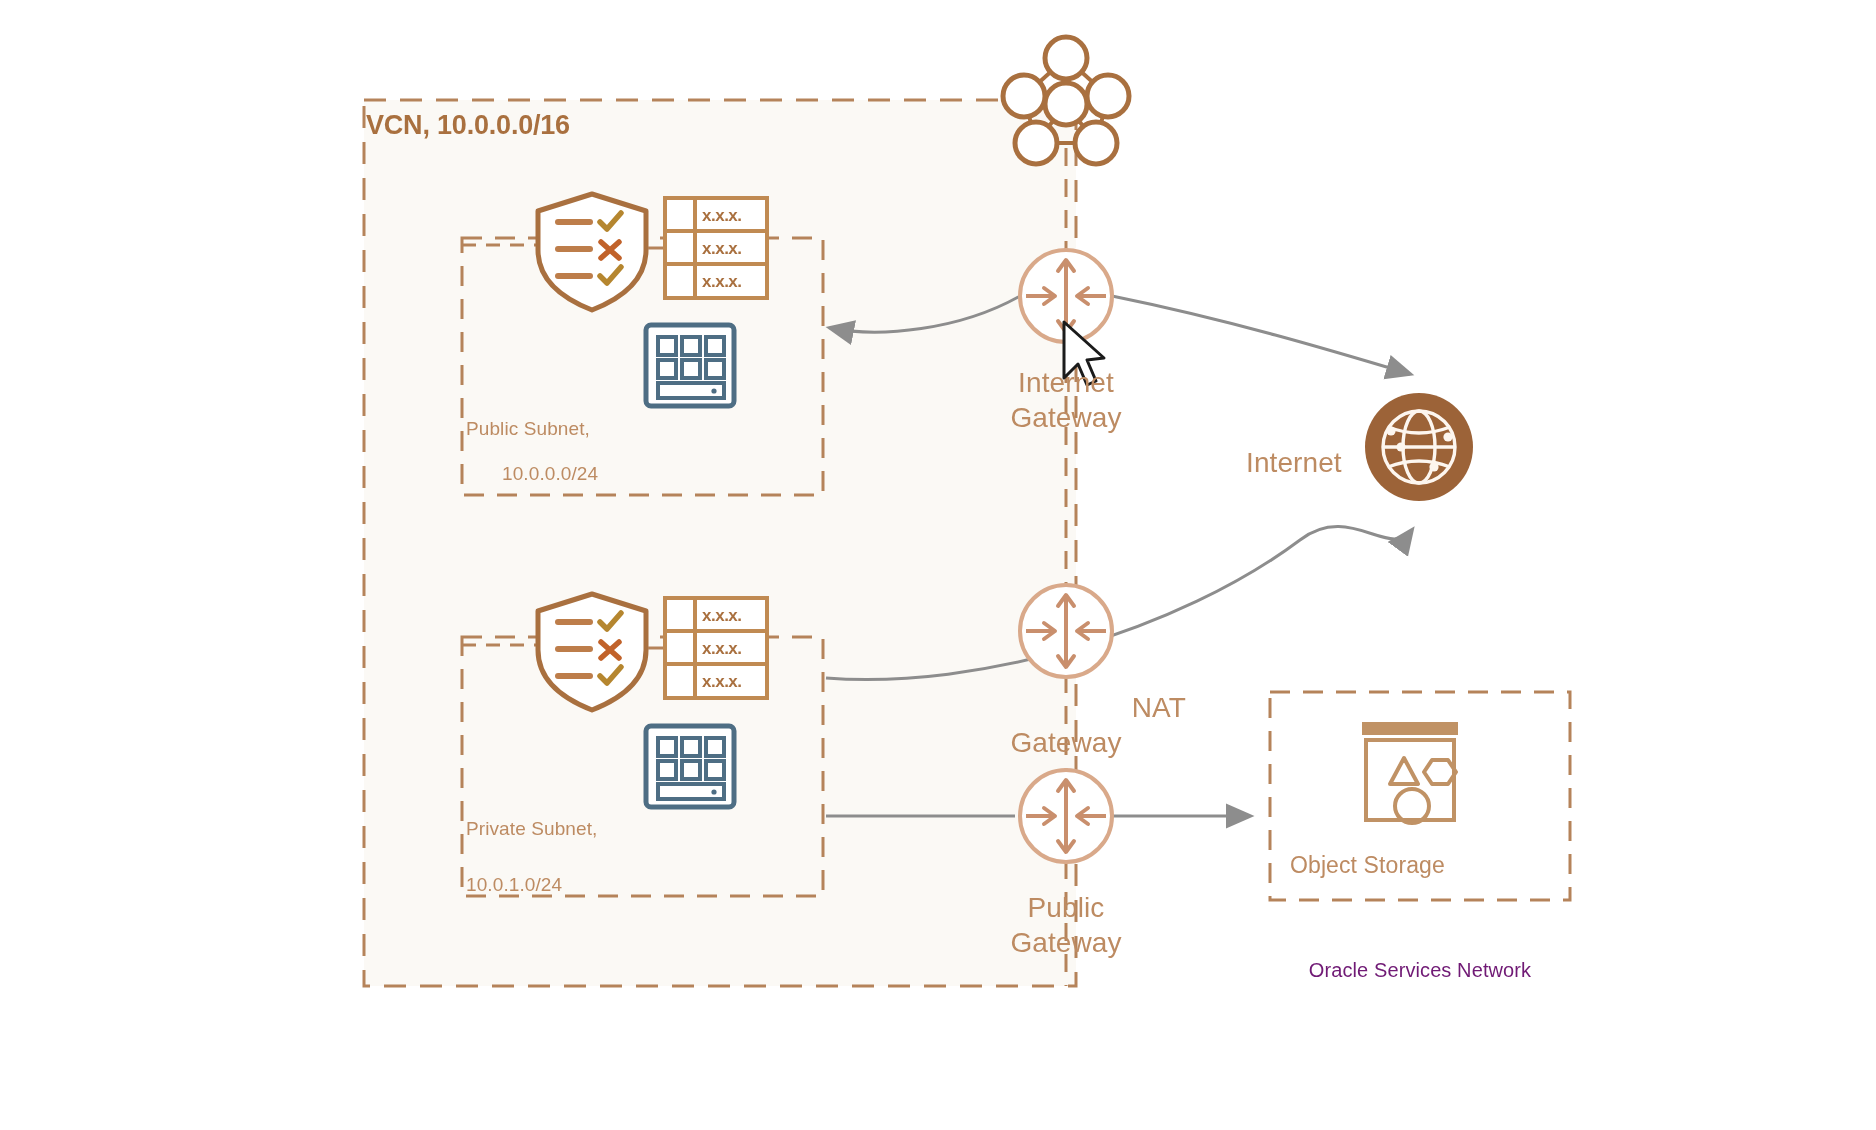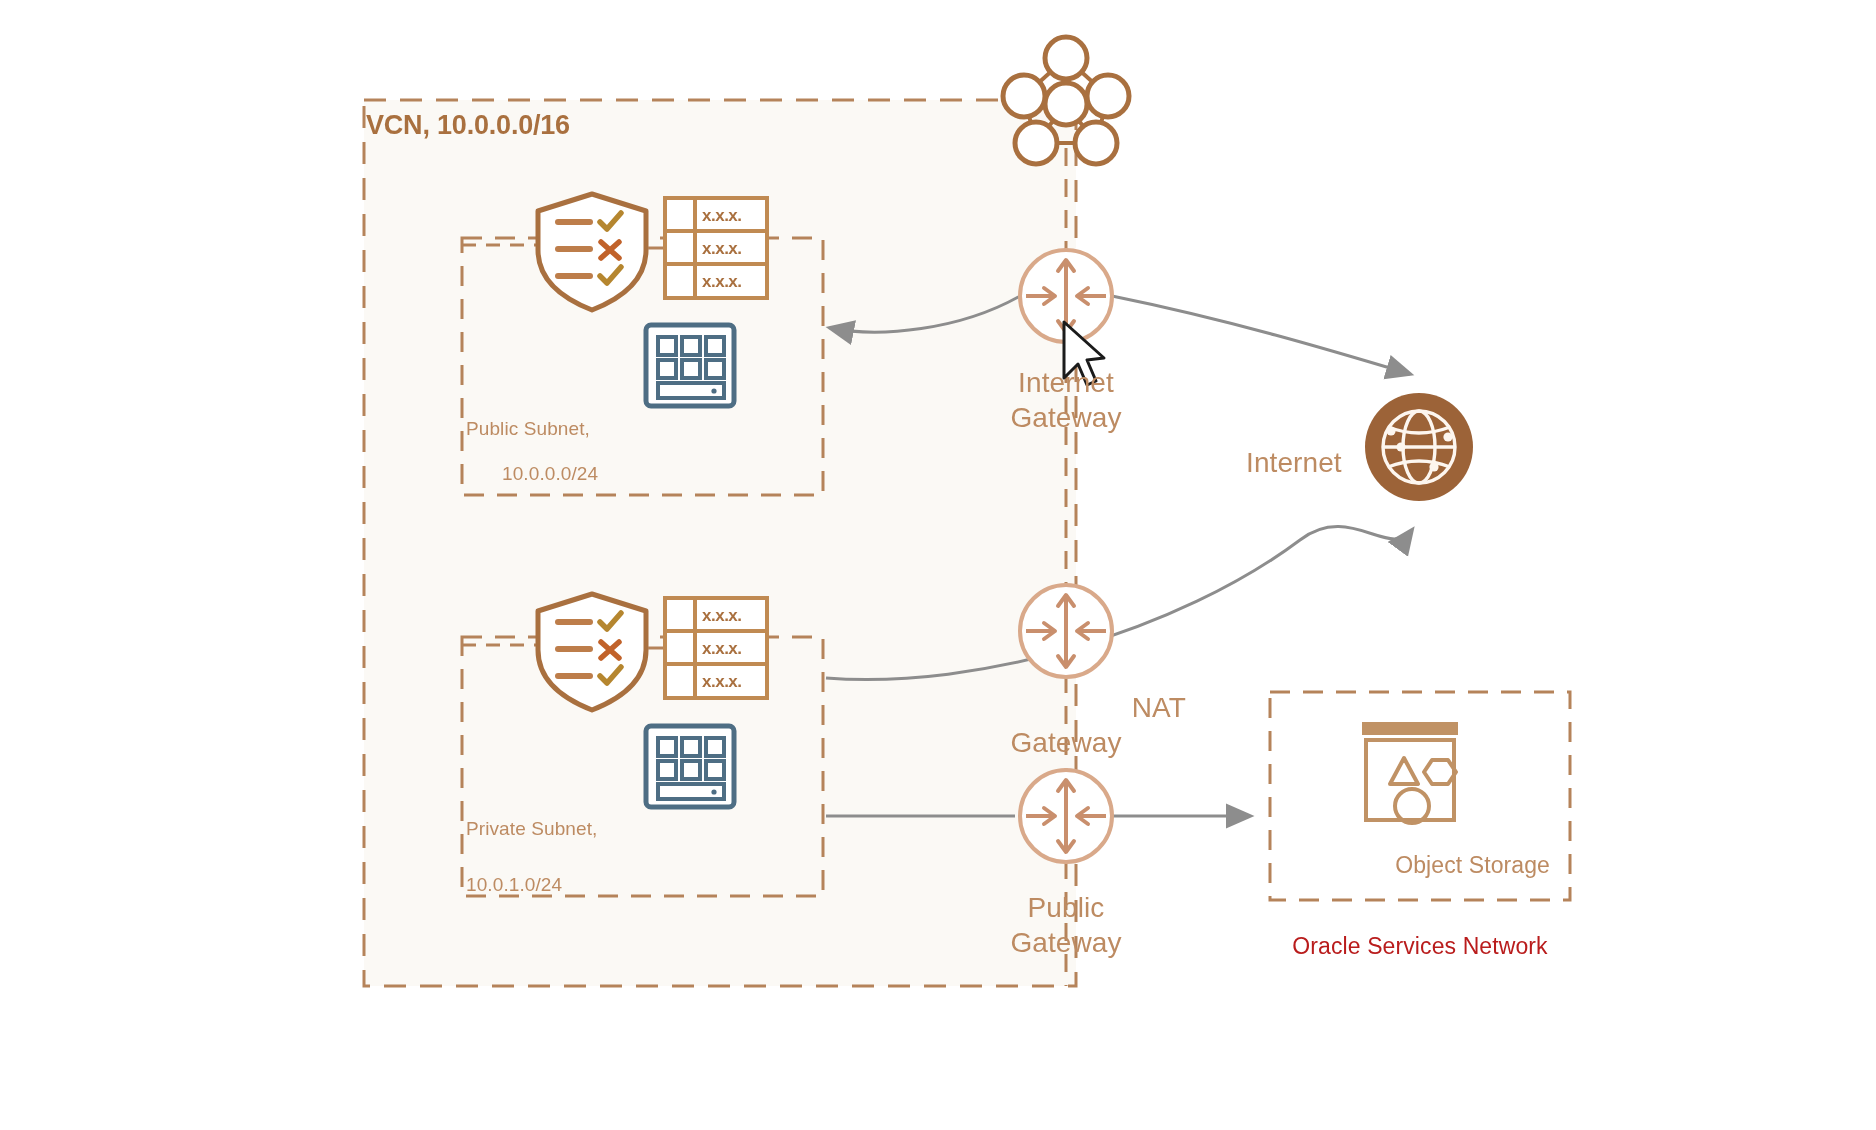--- a/index.html
+++ b/index.html
@@ -51,28 +51,29 @@
     letter-spacing: 0.1px;
   }
   .lbl-internet {
     font-size: 28px;
     color: #bd8b62;
     letter-spacing: 0.1px;
   }
   .lbl-objstore {
     font-size: 23px;
     color: #bd8b62;
-    text-align: right;
+    text-align: left;
     letter-spacing: 0.1px;
   }
   .lbl-osn {
-    font-size: 23px;
-    color: #b91c1c;
+    font-size: 20px;
+    color: #701a75;
     text-align: center;
     letter-spacing: 0.1px;
+    margin-top: 26px;
   }
   .rt-cell-text {
     font-family: "Liberation Sans", sans-serif;
     font-size: 17px;
     font-weight: bold;
     fill: #a9703f;
     letter-spacing: -0.5px;
   }
 </style>
 </head>

